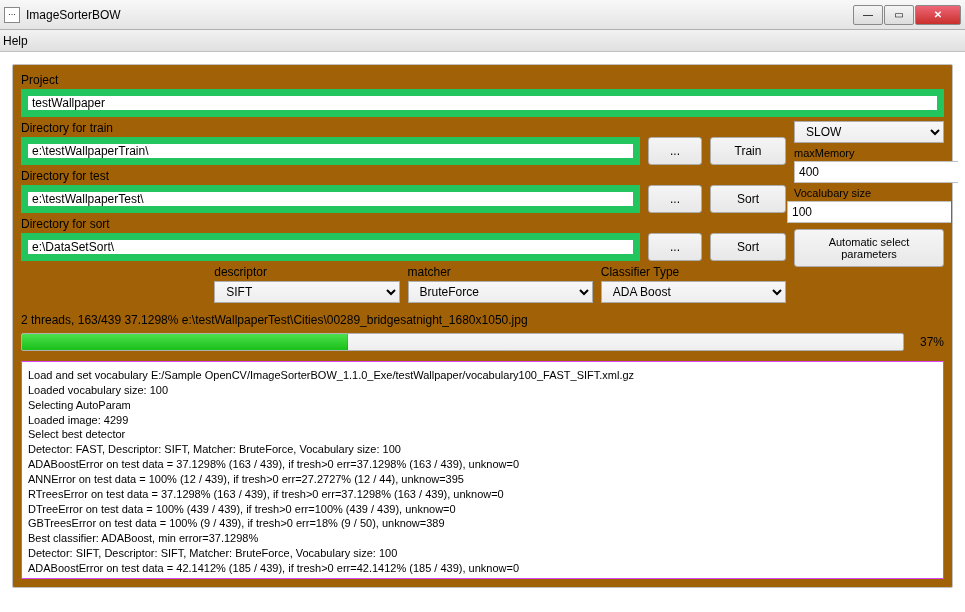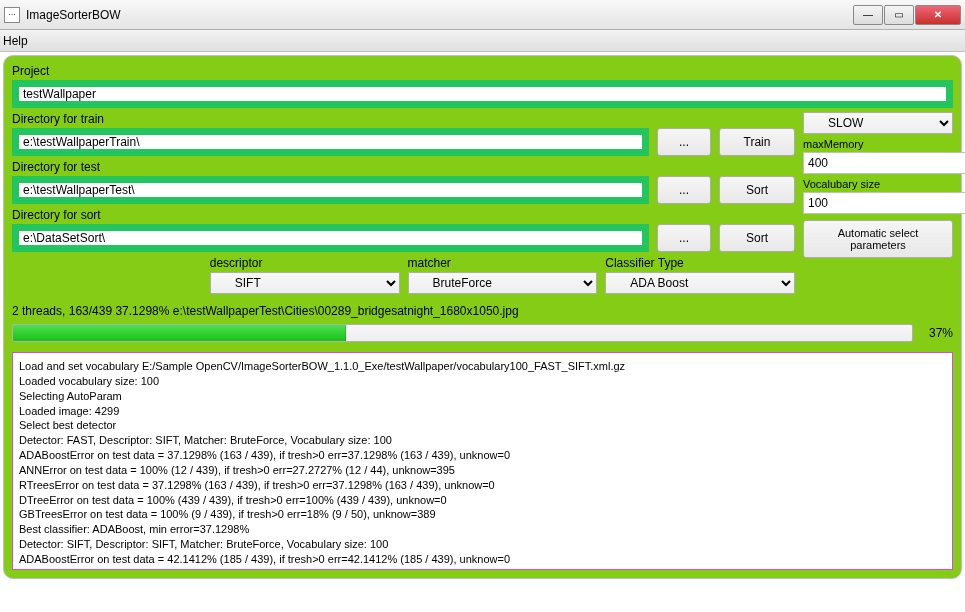--- a/index.html
+++ b/index.html
@@ -66,24 +66,24 @@
       display: flex;
       align-items: center;
     }
     .menu-item {
       padding: 3px 2px;
       cursor: pointer;
       border: 1px solid transparent;
     }
     .content {
       padding: 8px;
-      background: #84cc16;
+      background: #a16207;
       border: 1px solid #c0c0c0;
-      margin: 3px;
-      border-radius: 10px;
+      margin: 12px;
+      border-radius: 2px;
     }
     .field-row {
       margin-bottom: 4px;
     }
     .field-label {
       font-size: 12px;
       color: #000;
       margin-bottom: 2px;
     }
     .layout-row {
@@ -122,21 +122,21 @@
       flex-direction: column;
     }
     .right-col .field-label { font-size: 11px; }
     .select-input {
       width: 100%;
       height: 22px;
       border: 1px solid #adadad;
       background: linear-gradient(to bottom, #f8f8f8, #eee);
       font-family: inherit;
       font-size: 12px;
-      padding-left: 20px;
+      padding-left: 7px;
       cursor: pointer;
     }
     .spinner-wrap {
       display: flex;
       width: 100%;
     }
     .spinner-wrap input {
       flex: 1;
       height: 22px;
       border: 1px solid #c0c0c0;
@@ -286,21 +286,21 @@
     <div class="right-col">
       <select class="select-input" style="margin-bottom:4px;">
         <option selected="">SLOW</option>
       </select>
       <div class="field-label">maxMemory</div>
       <div class="spinner-wrap" style="margin-bottom:4px;">
         <input type="text" value="400" style="">
 
       </div>
       <div class="field-label">Vocalubary size</div>
-      <div class="spinner-wrap" style="margin-bottom:6px;">
+      <div class="spinner-wrap" style="margin-bottom:6px;justify-content:center;">
         <input type="text" value="100" style="">
 
       </div>
       <button class="btn auto-btn">Automatic select parameters</button>
     </div>
   </div>
 
   <div class="status-line">2 threads, 163/439 37.1298% e:\testWallpaperTest\Cities\00289_bridgesatnight_1680x1050.jpg</div>
 
   <div class="progress-wrap">

